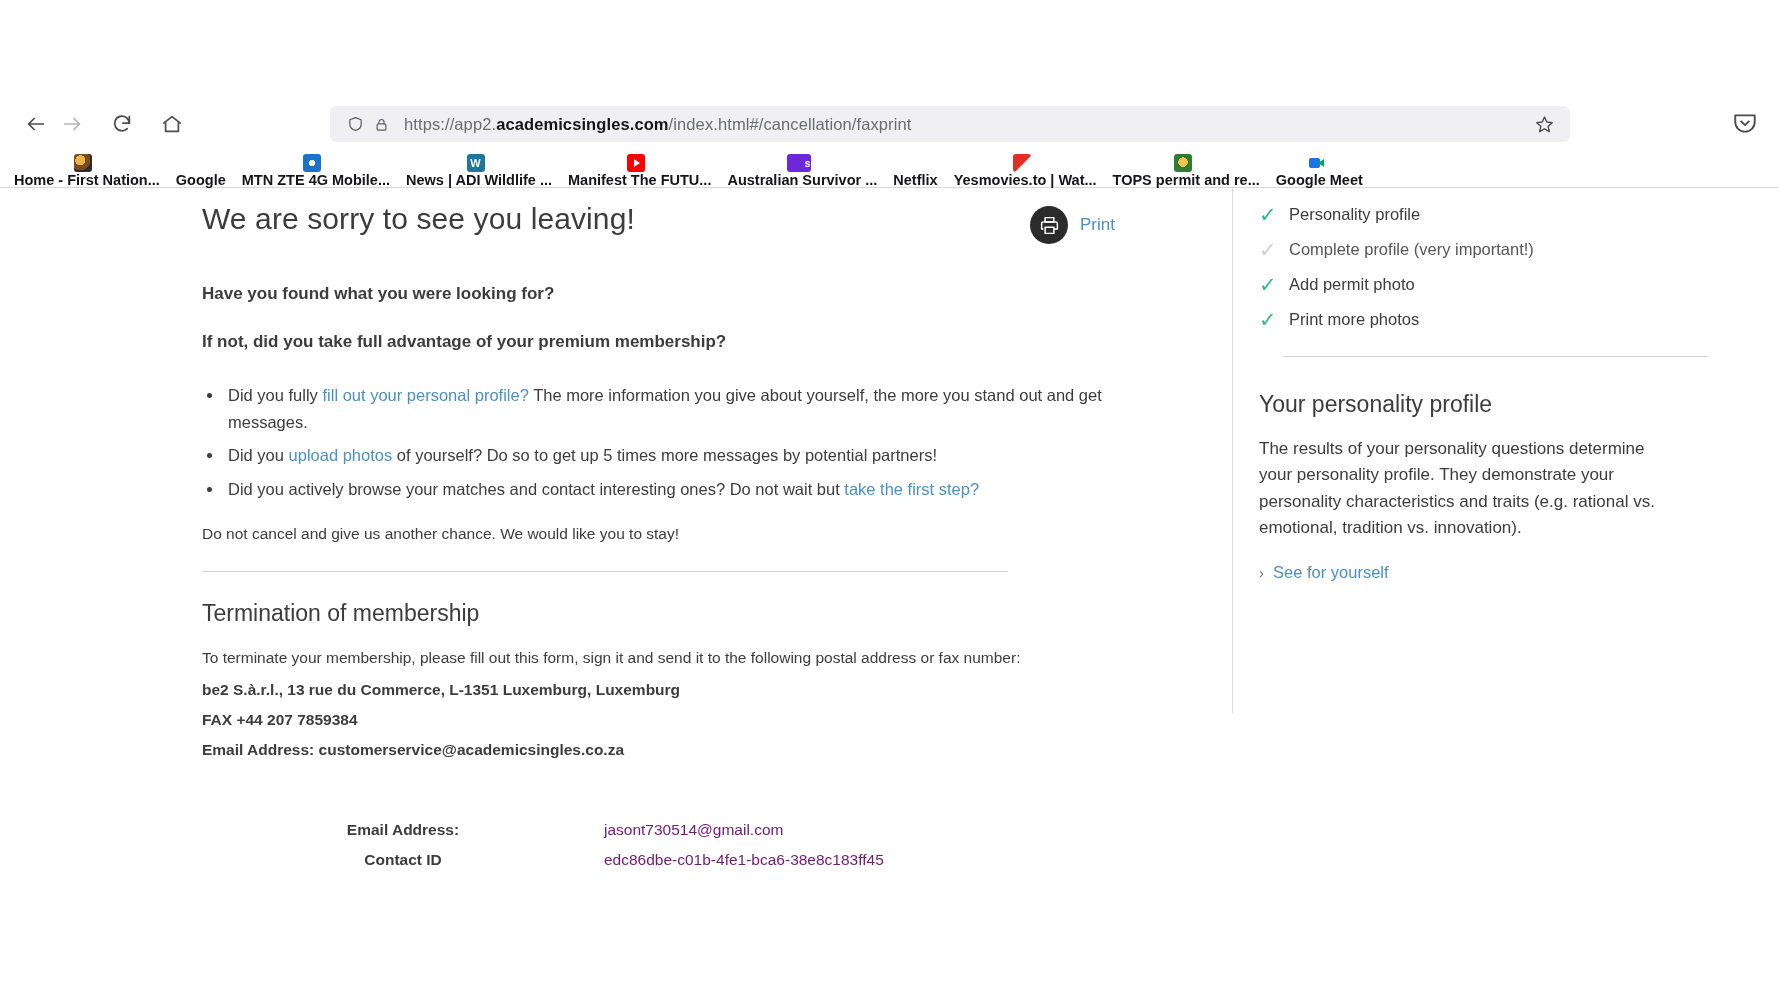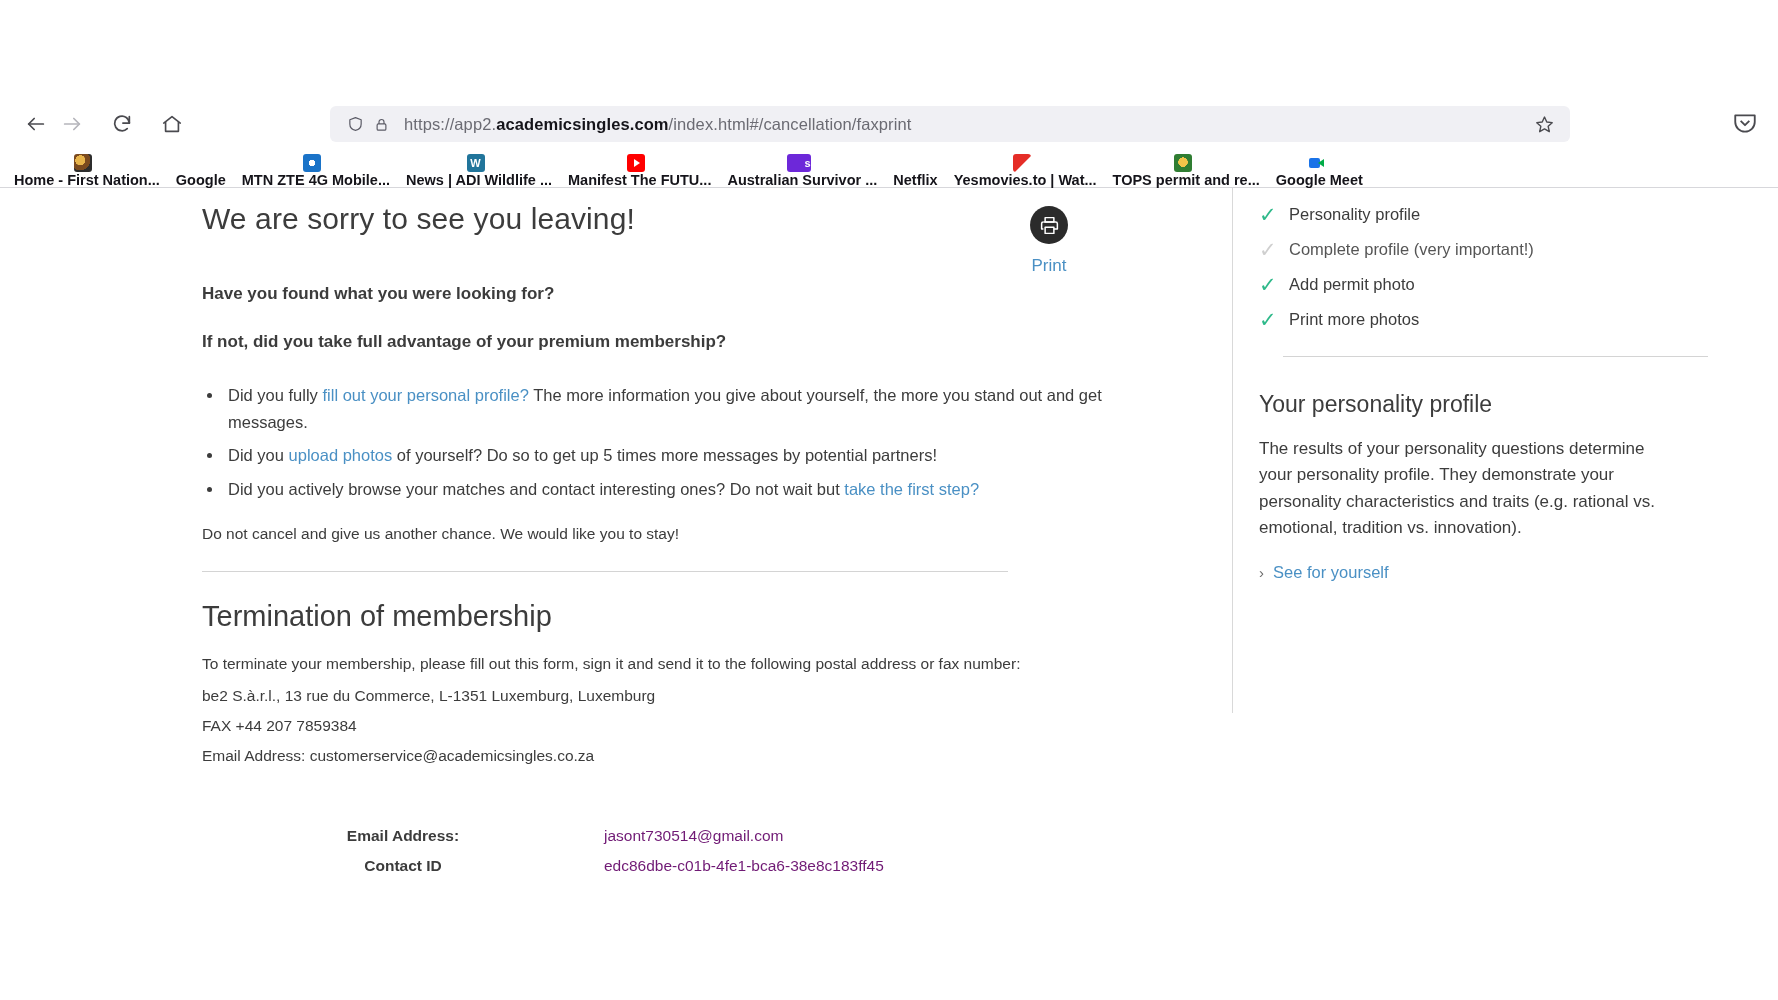--- a/index.html
+++ b/index.html
@@ -162,21 +162,20 @@
     margin: 14px 0 0 0;
     letter-spacing: .1px;
   }
   .print-wrap {
     position: absolute;
     left: 1030px;
     top: 18px;
     display: flex;
     align-items: center;
     gap: 12px;
-    flex-direction: column;
   }
   .print-icon {
     width: 38px; height: 38px;
     border-radius: 50%;
     background: #2b2b2b;
     display: flex; align-items: center; justify-content: center;
   }
   .print-label {
     font-size: 17px;
     color: #4a90c4;
@@ -196,24 +195,24 @@
     line-height: 1.65;
     margin-bottom: 6px;
     padding-left: 4px;
   }
   a.link { color: #4a90c4; text-decoration: none; }
 
   .closing { font-size: 15.5px; color: #3c3c3c; margin-top: 22px; }
 
   .divider { border-top: 1px solid #d4d4d4; margin: 28px 0 0 0; width: 806px; }
 
-  h2.section { font-size: 29px; font-weight: normal; color: #3c3c3c; margin: 28px 0 0 0; }
+  h2.section { font-size: 23px; font-weight: normal; color: #3c3c3c; margin: 28px 0 0 0; }
 
   .para { font-size: 15.5px; color: #3c3c3c; margin-top: 22px; }
-  .addr { font-size: 15.5px; color: #3c3c3c; font-weight: normal; margin-top: 14px; }
+  .addr { font-size: 15.5px; color: #3c3c3c; font-weight: bold; margin-top: 14px; }
   .addr.tight { margin-top: 12px; }
 
   .kv {
     margin-top: 62px;
     display: grid;
     grid-template-columns: 402px auto;
     row-gap: 12px;
     font-size: 15.5px;
   }
   .kv .k { font-weight: bold; color: #3c3c3c; text-align: center; }

